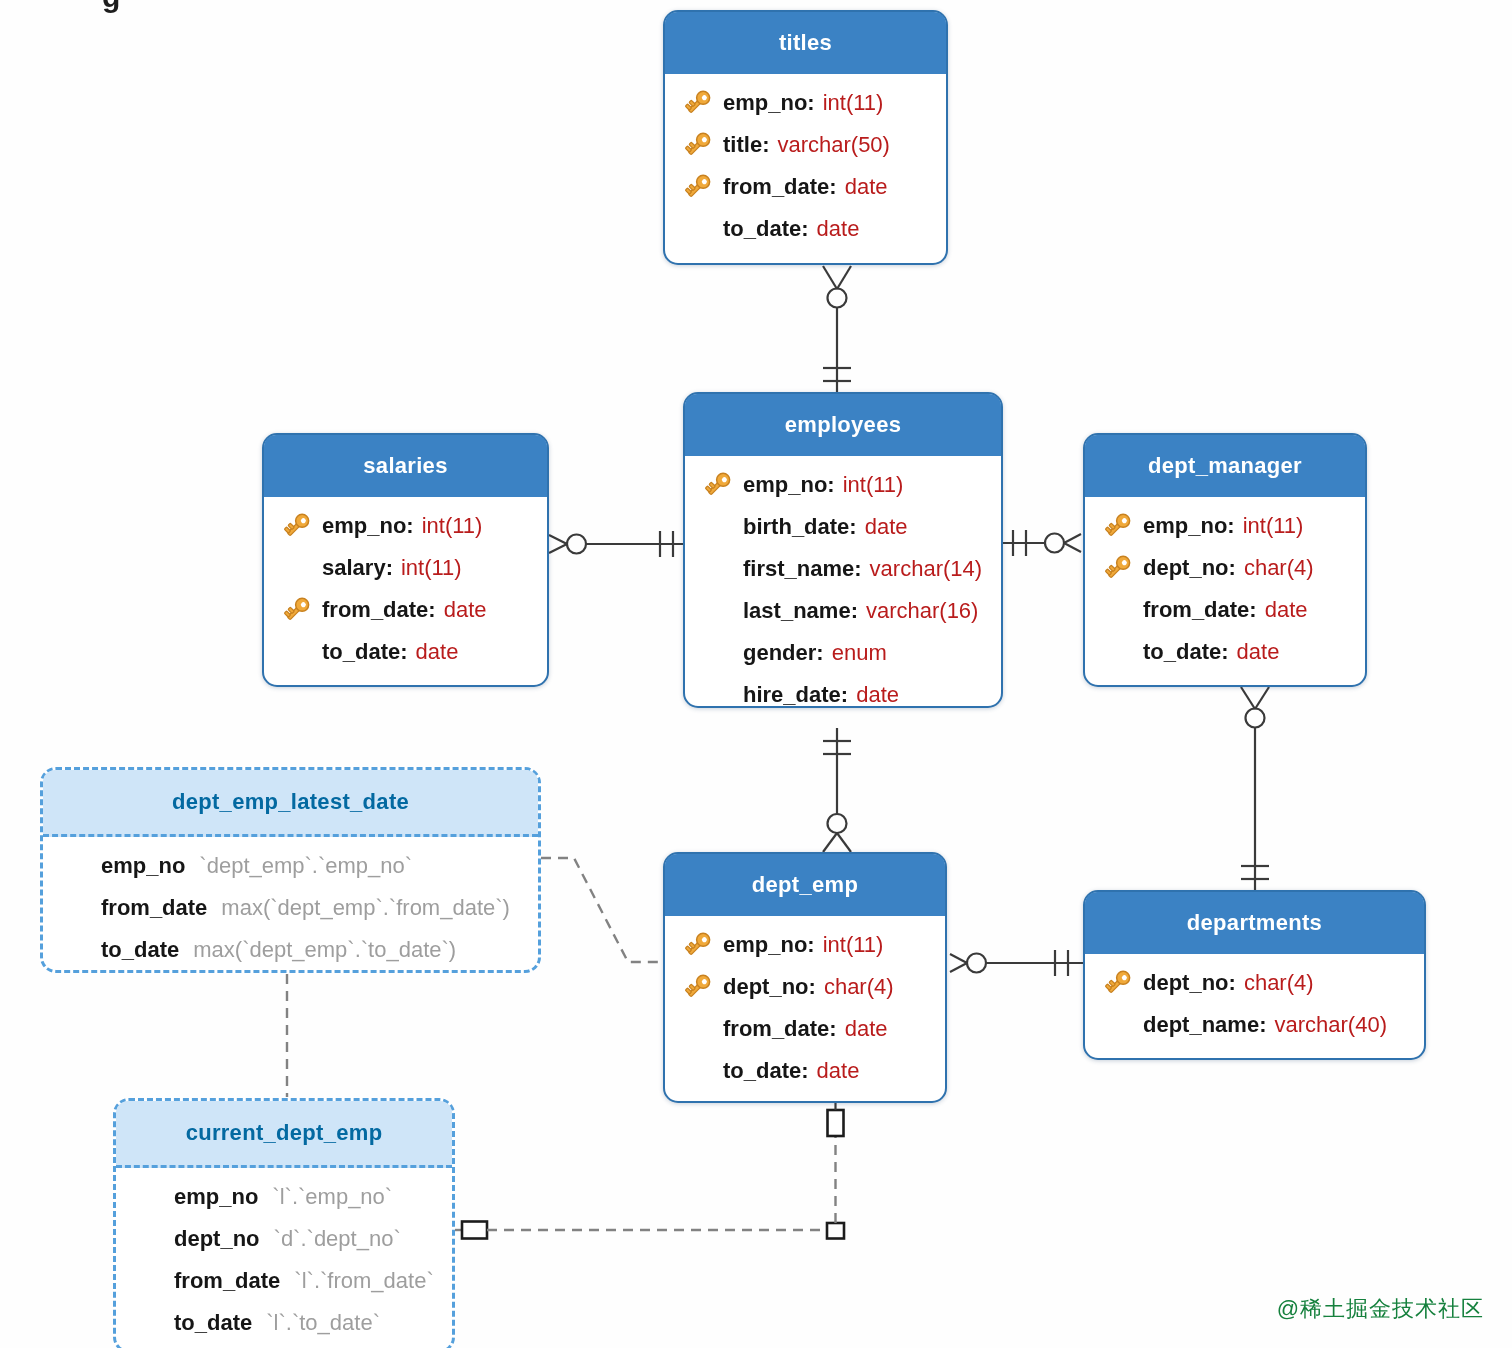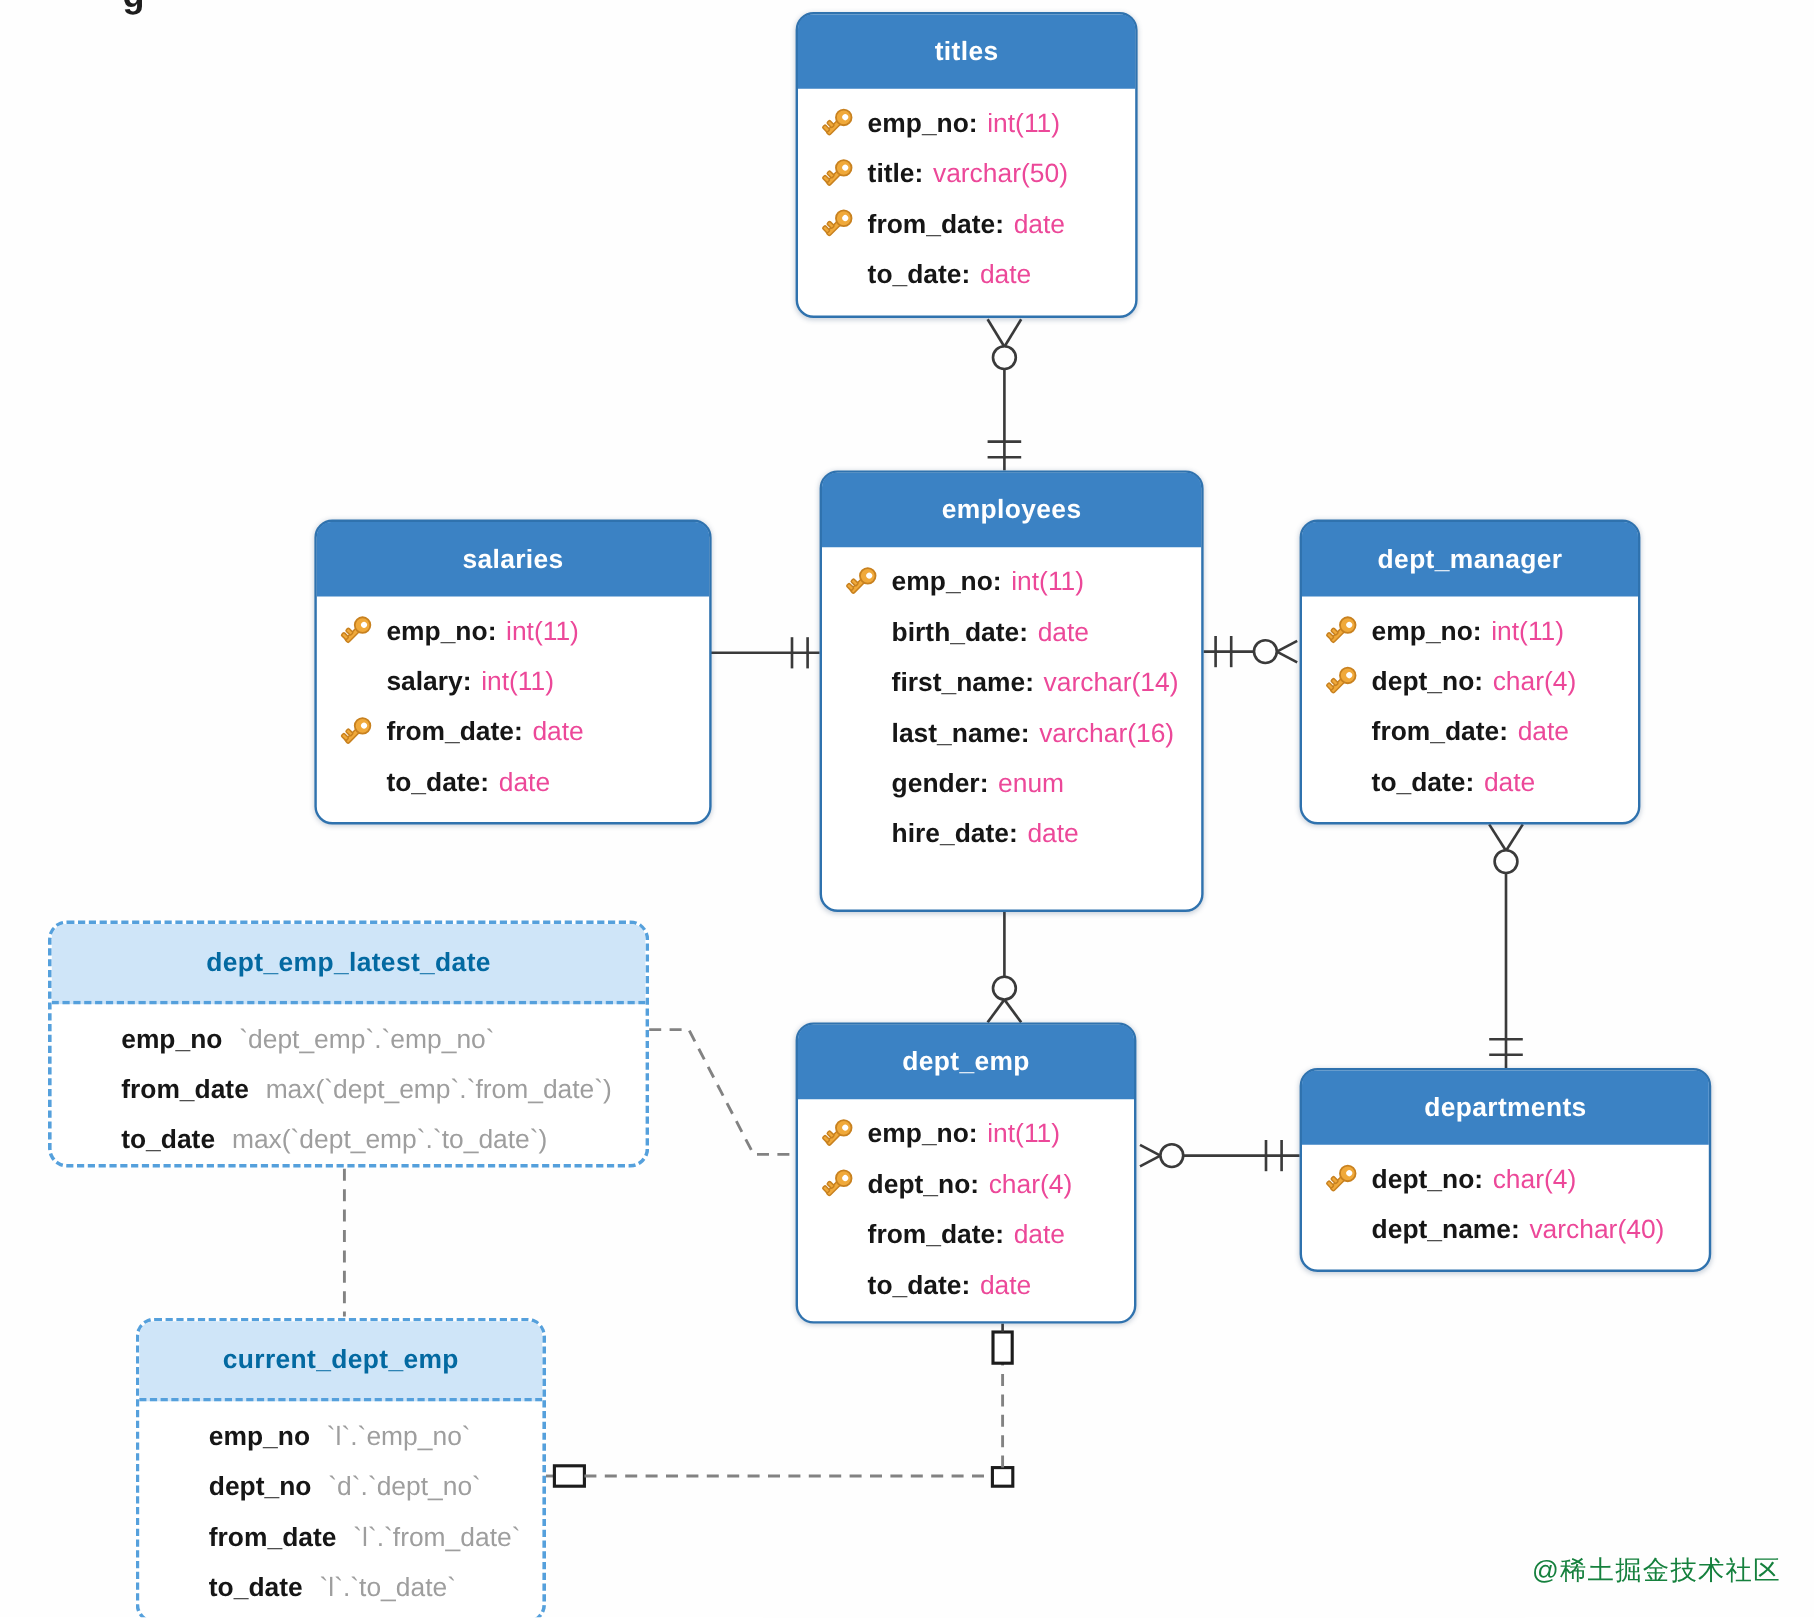--- a/index.html
+++ b/index.html
@@ -29,21 +29,21 @@
   .tbl-header{
     height:62px;display:flex;align-items:center;justify-content:center;
     background:#3b82c4;border-radius:12px 12px 0 0;
     color:#fff;font-size:22px;font-weight:bold;letter-spacing:.3px;
   }
   .rows{padding:8px 10px 8px 18px;}
   .row{height:42px;display:flex;align-items:center;font-size:22px;white-space:nowrap;}
   .key-slot{width:40px;display:flex;align-items:center;flex:0 0 40px;}
   .col-name{font-weight:bold;color:#161616;}
   .col-colon{font-weight:bold;color:#161616;}
-  .col-type{color:#ec4899;margin-left:8px;}
+  .col-type{color:#b91c1c;margin-left:8px;}
   .col-expr{color:#9e9e9e;margin-left:14px;text-align:center;}
 
   .view{
     position:absolute;z-index:2;border-radius:16px;background:#fff;
     border:3px dashed #55a0dc;box-sizing:border-box;
   }
   .view .tbl-header{
     height:64px;background:#cfe5f8;border-bottom:3px dashed #55a0dc;
     border-radius:12px 12px 0 0;color:#0369a1;
   }
@@ -191,21 +191,21 @@
         </div>
         <div class="row">
           <span class="key-slot"></span>
           <span class="col-name">to_date</span>
           <span class="col-colon">:</span>
           <span class="col-type">date</span>
         </div>
       </div>
   </article>
 
-  <article class="tbl" style="left:683px;top:392px;width:320px;height:368px;text-align:center;">
+  <article class="tbl" style="left:683px;top:392px;width:320px;height:316px;text-align:center;">
     <div class="tbl-header">employees</div>
     <div class="rows">
         <div class="row">
           <span class="key-slot">
   <svg class="key-svg" width="30" height="30" viewBox="0 0 24 24" aria-hidden="true">
     <g transform="rotate(45 12 12)">
       <rect x="10.4" y="9" width="3.2" height="12.4" rx="1" fill="#f0a93a" stroke="#c8811f" stroke-width="1"></rect>
       <rect x="6.6" y="14.2" width="4.6" height="2.6" rx="0.8" fill="#f0a93a" stroke="#c8811f" stroke-width="1"></rect>
       <rect x="6.6" y="18.4" width="4.6" height="2.6" rx="0.8" fill="#f0a93a" stroke="#c8811f" stroke-width="1"></rect>
       <circle cx="12" cy="6.2" r="5.2" fill="#f0a93a" stroke="#c8811f" stroke-width="1.2"></circle>
@@ -243,21 +243,21 @@
         </div>
         <div class="row">
           <span class="key-slot"></span>
           <span class="col-name">hire_date</span>
           <span class="col-colon">:</span>
           <span class="col-type">date</span>
         </div>
       </div>
   </article>
 
-  <article class="tbl" style="left:262px;top:433px;width:331px;height:254px;">
+  <article class="tbl" style="left:262px;top:433px;width:287px;height:254px;">
     <div class="tbl-header">salaries</div>
     <div class="rows">
         <div class="row">
           <span class="key-slot">
   <svg class="key-svg" width="30" height="30" viewBox="0 0 24 24" aria-hidden="true">
     <g transform="rotate(45 12 12)">
       <rect x="10.4" y="9" width="3.2" height="12.4" rx="1" fill="#f0a93a" stroke="#c8811f" stroke-width="1"></rect>
       <rect x="6.6" y="14.2" width="4.6" height="2.6" rx="0.8" fill="#f0a93a" stroke="#c8811f" stroke-width="1"></rect>
       <rect x="6.6" y="18.4" width="4.6" height="2.6" rx="0.8" fill="#f0a93a" stroke="#c8811f" stroke-width="1"></rect>
       <circle cx="12" cy="6.2" r="5.2" fill="#f0a93a" stroke="#c8811f" stroke-width="1.2"></circle>

